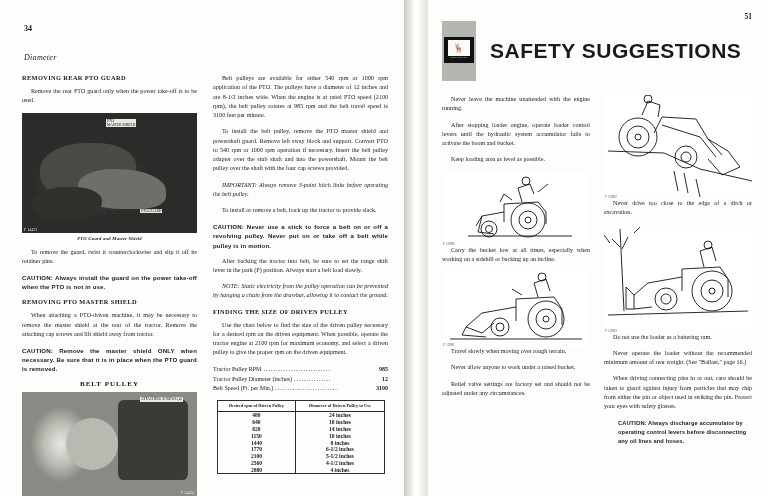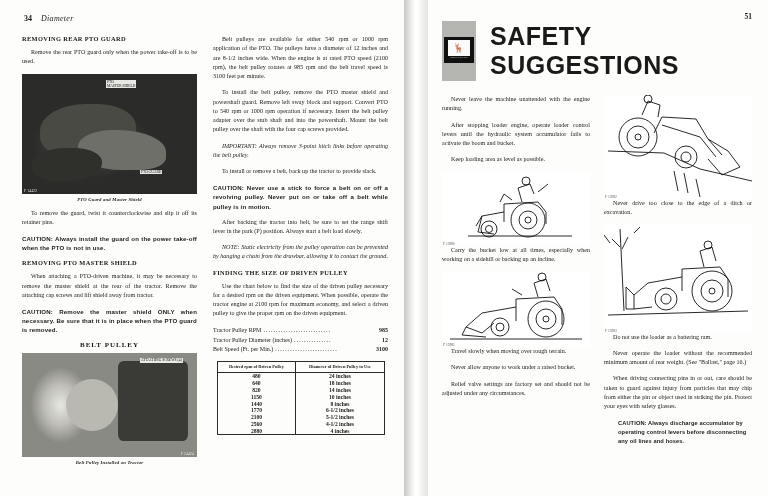--- a/index.html
+++ b/index.html
@@ -9,21 +9,21 @@
     font-family:"Liberation Serif", serif;
     color:#1a1a1a;
   }
   .spread{position:relative;width:768px;height:496px;display:flex;}
   .page{position:relative;background:#fdfdfb;height:496px;box-sizing:border-box;}
   .page-left{width:404px;padding:12px 14px 8px 22px;}
   .gutter{width:24px;background:linear-gradient(to right,#c9c9c6,#ffffff 45%,#ffffff 55%,#e2e2df);height:496px;}
   .page-right{width:340px;padding:12px 16px 8px 14px;}
 
   
-  .folio{display:flex;align-items:baseline;gap:9px;font-size:8px;margin:2px 0 12px 2px;}
+  .folio{display:flex;align-items:baseline;gap:20px;font-size:8px;margin:12px 0 12px 2px;flex-direction:column;}
   .folio .num{font-weight:bold;font-size:8px;}
   .folio .sec{font-style:italic;letter-spacing:.3px;}
   .folio-right{text-align:right;font-size:7.5px;font-weight:bold;}
 
   
   .cols{display:flex;gap:16px;}
   .col{width:175px;}
   p{margin:0 0 7px 0;font-size:6.1px;line-height:1.52;text-align:justify;text-indent:9px;
     -webkit-font-smoothing:none;}
   h3{font-size:6.4px;margin:0 0 6px 0;font-weight:bold;letter-spacing:.35px;text-transform:uppercase;}
@@ -68,21 +68,21 @@
   table .topline td{border-top:0;}
 
   
   .jd-logo{width:34px;height:60px;background:#b5b5b1;position:relative;flex:none;}
   .jd-logo .plate{position:absolute;left:2px;top:16px;width:30px;height:26px;background:#111;}
   .jd-logo .deer{position:absolute;left:6px;top:19px;width:22px;height:16px;background:#fafafa;
     display:flex;align-items:center;justify-content:center;font-size:9px;color:#111;line-height:1;}
   .jd-logo .wordmark{position:absolute;left:5px;top:35px;width:24px;text-align:center;font-size:2.6px;
     color:#fafafa;letter-spacing:.2px;}
   .sug-head{display:flex;align-items:center;gap:14px;margin:0 0 14px 0;}
-  .sug-title{font-family:"Liberation Sans",sans-serif;font-size:25px;font-weight:bold;letter-spacing:.5px;}
+  .sug-title{font-family:"Liberation Sans",sans-serif;font-size:21px;font-weight:bold;letter-spacing:.5px;}
   .rcols{display:flex;gap:14px;}
   .rcol{width:148px;}
   .rcol p{font-size:6.1px;}
   .line{background:#fff;position:relative;overflow:hidden;}
   .line .fnum{position:absolute;left:1px;bottom:0;font-size:3.6px;color:#555;}
   .cautionbox{font-family:"Liberation Sans",sans-serif;font-size:5.7px;font-weight:bold;
     line-height:1.55;margin:8px 0 0 14px;letter-spacing:.1px;}
   .caution{font-family:"Liberation Sans",sans-serif;}
 
   

